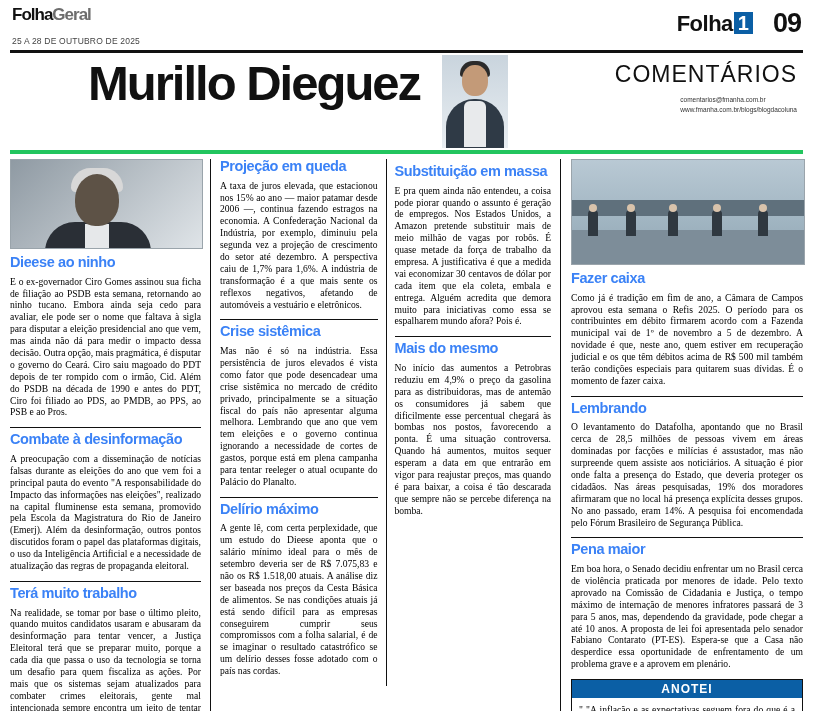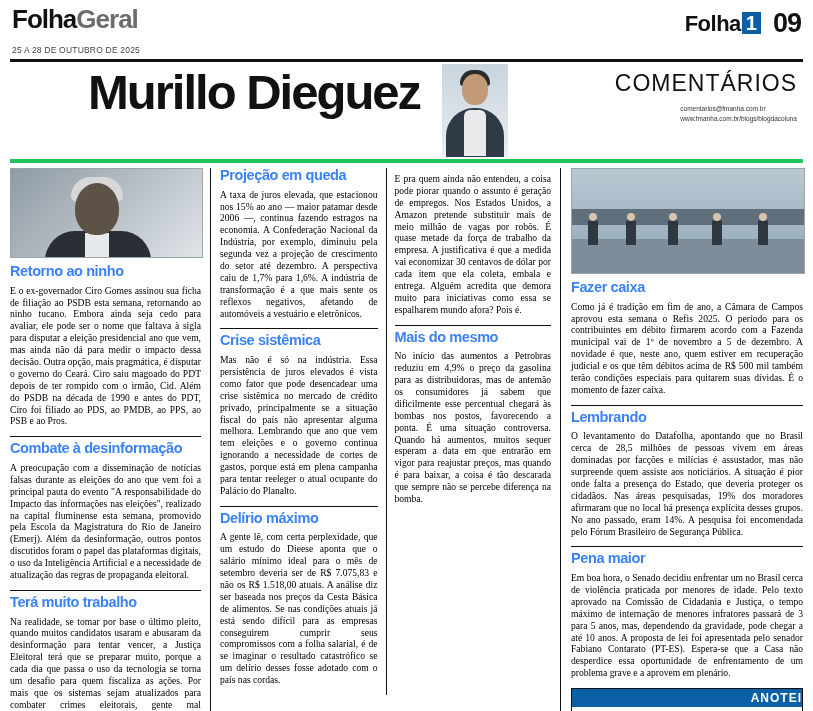--- a/index.html
+++ b/index.html
@@ -8,25 +8,25 @@
     background:#ffffff;
     font-family:"Liberation Serif", serif;
     color:#000;
     overflow:hidden;
   }
   .page{position:relative;width:813px;height:711px;box-sizing:border-box;padding:0 10px;}
 
   
   .masthead{display:flex;align-items:flex-start;justify-content:space-between;padding:6px 2px 2px 2px;}
   .mh-left{display:flex;flex-direction:column;}
-  .mh-title{font-family:"Liberation Sans", sans-serif;font-weight:bold;font-size:26px;letter-spacing:-1px;line-height:1;}
+  .mh-title{font-family:"Liberation Sans", sans-serif;font-weight:bold;font-size:17px;letter-spacing:-1px;line-height:1;}
   .mh-title .folha{color:#111;}
   .mh-title .geral{color:#6d6d6d;}
   .mh-date{font-family:"Liberation Sans", sans-serif;font-size:8.5px;color:#444;margin-top:13px;letter-spacing:0.2px;}
-  .mh-right{display:flex;align-items:center;gap:12px;padding-top:2px;}
+  .mh-right{display:flex;align-items:center;gap:20px;padding-top:2px;}
   .mh-folha{font-family:"Liberation Sans", sans-serif;font-weight:bold;font-size:22px;letter-spacing:-0.5px;color:#111;}
   .mh-num{display:inline-block;background:#0b5fa5;color:#fff;font-family:"Liberation Sans", sans-serif;font-weight:bold;font-size:20px;line-height:22px;padding:0 4px;margin-left:1px;position:relative;top:-1px;}
   .mh-page{font-family:"Liberation Sans", sans-serif;font-weight:bold;font-size:27px;color:#111;letter-spacing:-1px;}
   .rule-top{height:3px;background:#111;margin:2px 0 0 0;}
 
   
   .hero{position:relative;height:97px;border-bottom:4px solid #22c55e;}
   .hero-name{
     position:absolute;left:78px;top:6px;
     font-family:"Liberation Sans", sans-serif;
@@ -84,21 +84,21 @@
   
   .img-strip{width:100%;height:104px;margin-bottom:6px;position:relative;overflow:hidden;border:1px solid #9aa4ab;background:#9fb2bf;}
   .img-strip .sky{position:absolute;inset:0;background:linear-gradient(#b9c9d4,#8fa6b4);}
   .img-strip .floor{position:absolute;left:0;right:0;bottom:0;height:34px;background:#7d8d99;}
   .img-strip .line{position:absolute;left:0;right:0;top:40px;height:16px;background:#5f707c;}
   .img-strip .w{position:absolute;bottom:28px;width:10px;height:26px;background:#2f3840;border-radius:4px 4px 0 0;}
   .img-strip .w i{position:absolute;left:1px;top:-6px;width:8px;height:8px;border-radius:50%;background:#d9c3ab;display:block;}
 
   
   .anotei{margin-top:8px;border:1px solid #111;}
-  .anotei-bar{background:#0b5fa5;color:#fff;text-align:right;font-family:"Liberation Sans", sans-serif;font-weight:bold;font-size:12px;letter-spacing:1px;padding:2px 0;}
+  .anotei-bar{background:#0b5fa5;color:#fff;text-align:center;font-family:"Liberation Sans", sans-serif;font-weight:bold;font-size:12px;letter-spacing:1px;padding:2px 0;}
   .anotei-body{padding:6px 7px 7px 7px;}
   .anotei-body p{margin-bottom:6px;}
 </style>
 </head>
 <body>
 
 <div class="page">
 
   <div class="masthead">
     <div class="mh-left">
@@ -137,21 +137,21 @@
     <div class="col col1">
       <div class="photo-box">
         <div class="pbg"></div>
           <div class="pbody"></div>
           <div class="pshirt"></div>
           <div class="phair"></div>
           <div class="phead"></div>
       </div>
 
       <div class="sec">
-        <h2 class="head">Retorno ao ninho</h2>
+        <h2 class="head">Dieese ao ninho</h2>
         <p>E o ex-governador Ciro Gomes assinou sua ficha de filiação ao PSDB esta semana, retornando ao ninho tucano. Embora ainda seja cedo para avaliar, ele pode ser o nome que faltava à sigla para disputar a eleição presidencial ano que vem, mas ainda não dá para medir o impacto dessa decisão. Outra opção, mais pragmática, é disputar o governo do Ceará. Ciro saiu magoado do PDT depois de ter rompido com o irmão, Cid. Além do PSDB na década de 1990 e antes do PDT, Ciro foi filiado ao PDS, ao PMDB, ao PPS, ao PSB e ao Pros.</p>
       </div>
 
       <div class="sec">
         <div class="head-rule"></div>
         <h2 class="head">Combate à desinformação</h2>
         <p>A preocupação com a disseminação de notícias falsas durante as eleições do ano que vem foi a principal pauta do evento "A responsabilidade do Impacto das informações nas eleições", realizado na capital fluminense esta semana, promovido pela Escola da Magistratura do Rio de Janeiro (Emerj). Além da desinformação, outros pontos discutidos foram o papel das plataformas digitais, o uso da Inteligência Artificial e a necessidade de atualização das regras de propaganda eleitoral.</p>
       </div>
 
       <div class="sec">
@@ -177,20 +177,21 @@
           <div class="sec">
             <div class="head-rule"></div>
             <h2 class="head">Delírio máximo</h2>
             <p>A gente lê, com certa perplexidade, que um estudo do Dieese aponta que o salário mínimo ideal para o mês de setembro deveria ser de R$ 7.075,83 e não os R$ 1.518,00 atuais. A análise diz ser baseada nos preços da Cesta Básica de alimentos. Se nas condições atuais já está sendo difícil para as empresas conseguirem cumprir seus compromissos com a folha salarial, é de se imaginar o resultado catastrófico se um delírio desses fosse adotado com o país nas cordas.</p>
           </div>
         </div>
 
         <div class="sub right">
           <div class="sec">
             <div class="head-rule" style="background:transparent;"></div>
+            <h2 class="head">Substituição em massa</h2>
             <p>E pra quem ainda não entendeu, a coisa pode piorar quando o assunto é geração de empregos. Nos Estados Unidos, a Amazon pretende substituir mais de meio milhão de vagas por robôs. É quase metade da força de trabalho da empresa. A justificativa é que a medida vai economizar 30 centavos de dólar por cada item que ela coleta, embala e entrega. Alguém acredita que demora muito para iniciativas como essa se espalharem mundo afora? Pois é.</p>
           </div>
           <div class="sec">
             <div class="head-rule"></div>
             <h2 class="head">Mais do mesmo</h2>
             <p>No início das aumentos a Petrobras reduziu em 4,9% o preço da gasolina para as distribuidoras, mas de antemão os consumidores já sabem que dificilmente esse percentual chegará às bombas nos postos, favorecendo a ponta. É uma situação controversa. Quando há aumentos, muitos sequer esperam a data em que entrarão em vigor para reajustar preços, mas quando é para baixar, a coisa é tão descarada que sempre não se percebe diferença na bomba.</p>
           </div>
         </div>
 
       </div>

